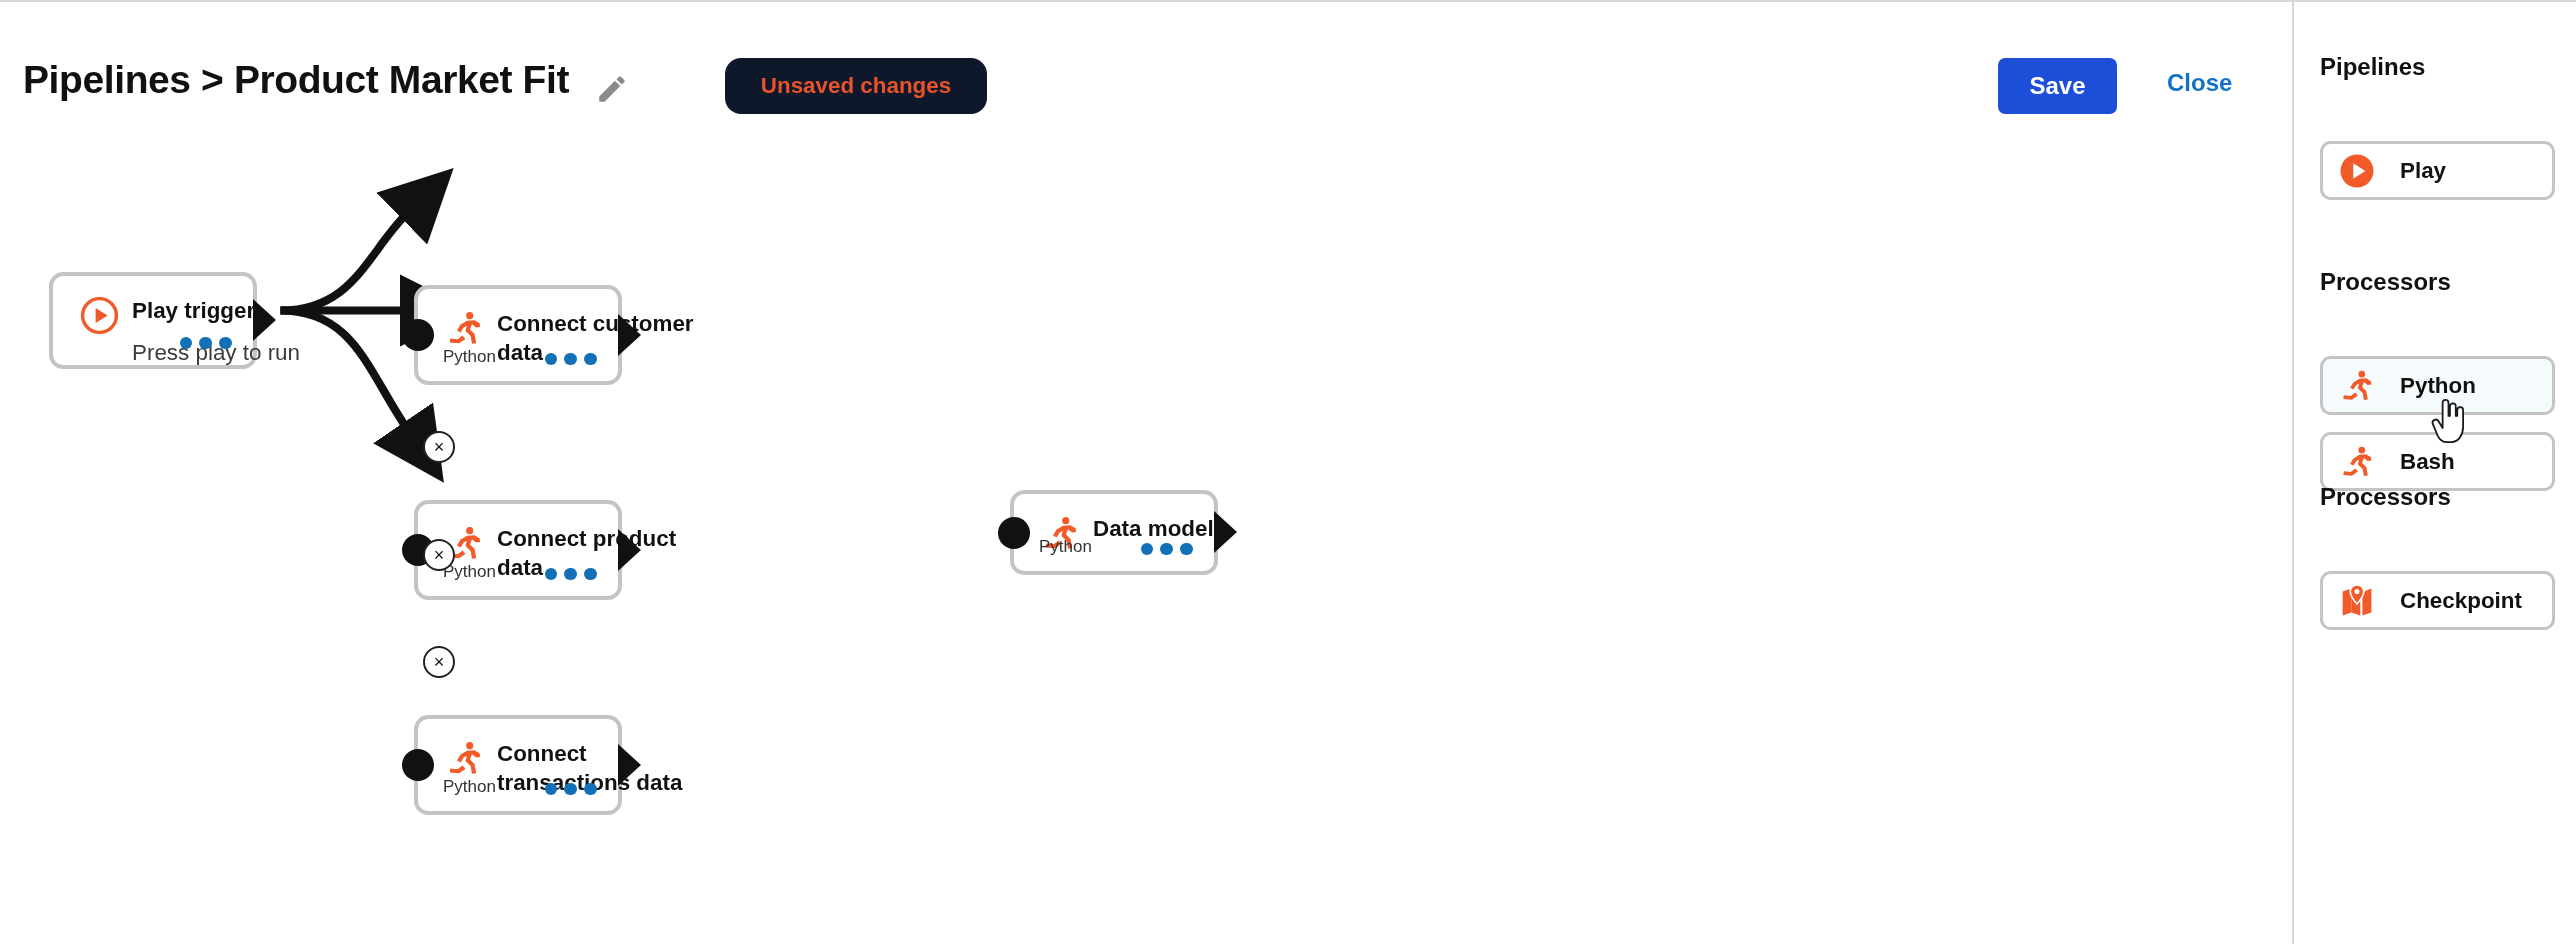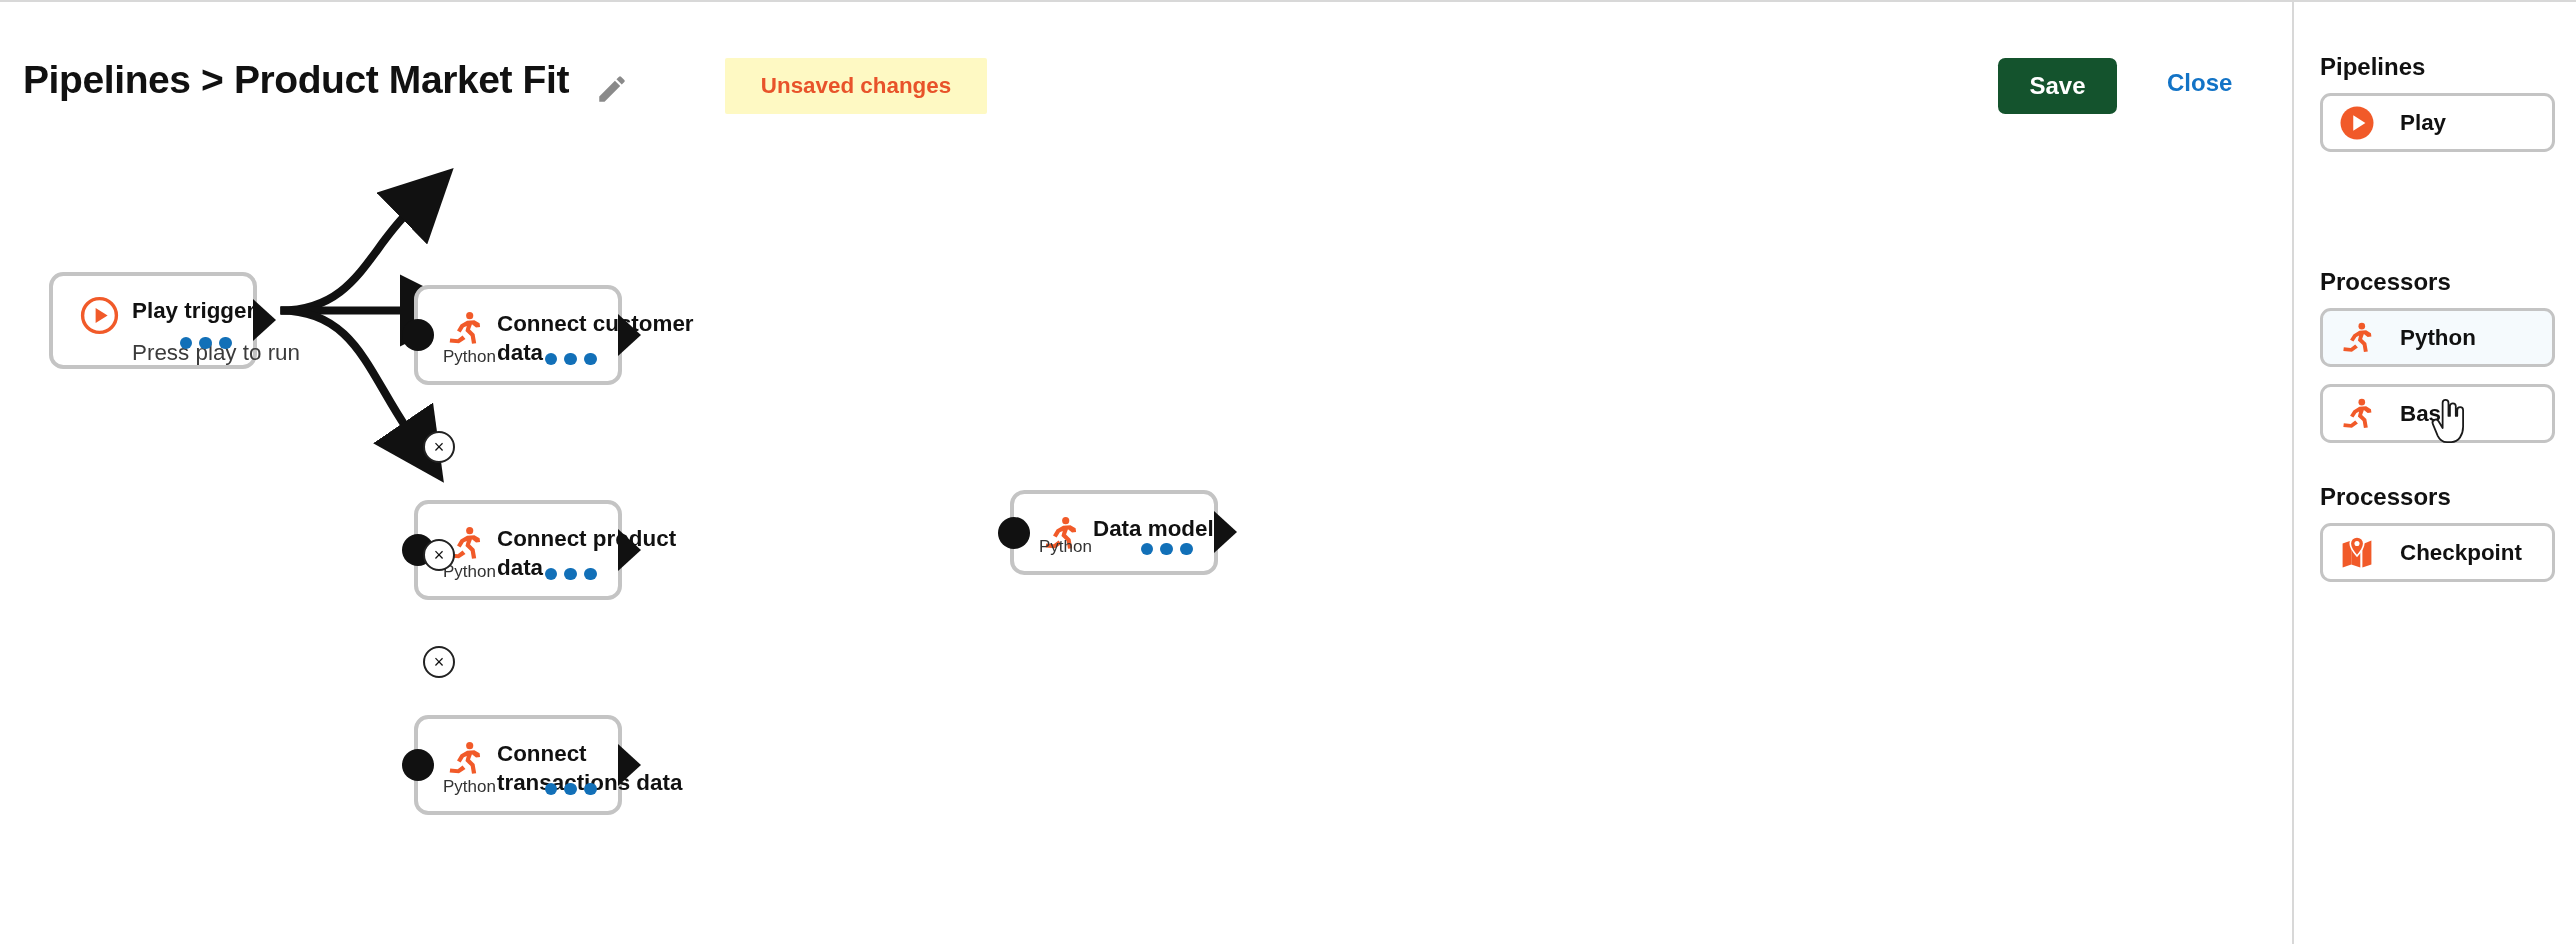--- a/index.html
+++ b/index.html
@@ -36,35 +36,35 @@
   #edit-pencil {
     position: absolute;
     left: 595px; top: 70px;
     width: 34px; height: 34px;
     cursor: pointer;
   }
   #unsaved-badge {
     position: absolute;
     left: 725px; top: 56px;
     width: 262px; height: 56px;
-    background: #fef9c3;
-    border-radius: 2px;
+    background: #0f172a;
+    border-radius: 16px;
     display: flex;
     align-items: center;
     justify-content: center;
     font-size: 22.4px;
     font-weight: bold;
     color: #e8532a;
     white-space: nowrap;
   }
   #save-button {
     position: absolute;
     left: 1998px; top: 56px;
     width: 119px; height: 56px;
-    background: #14532d;
+    background: #1d4ed8;
     border: none;
     border-radius: 7.2px;
     color: #ffffff;
     font-size: 24px;
     font-weight: bold;
     font-family: "Liberation Sans", sans-serif;
     cursor: pointer;
   }
   #close-button {
     position: absolute;
@@ -194,20 +194,21 @@
   .side-item {
     position: absolute;
     left: 26px;
     width: 235px; height: 59px;
     background: #ffffff;
     border: 3.6px solid #c4c4c4;
     border-radius: 10.7px;
     display: flex;
     align-items: center;
     cursor: grab;
+    margin-top: 48px;
   }
   .side-item.hovered { background: #f5fafd; }
   .side-item .si-icon {
     width: 36px; height: 36px;
     margin-left: 16px;
     flex: 0 0 auto;
     display: flex;
     align-items: center;
     justify-content: center;
   }

